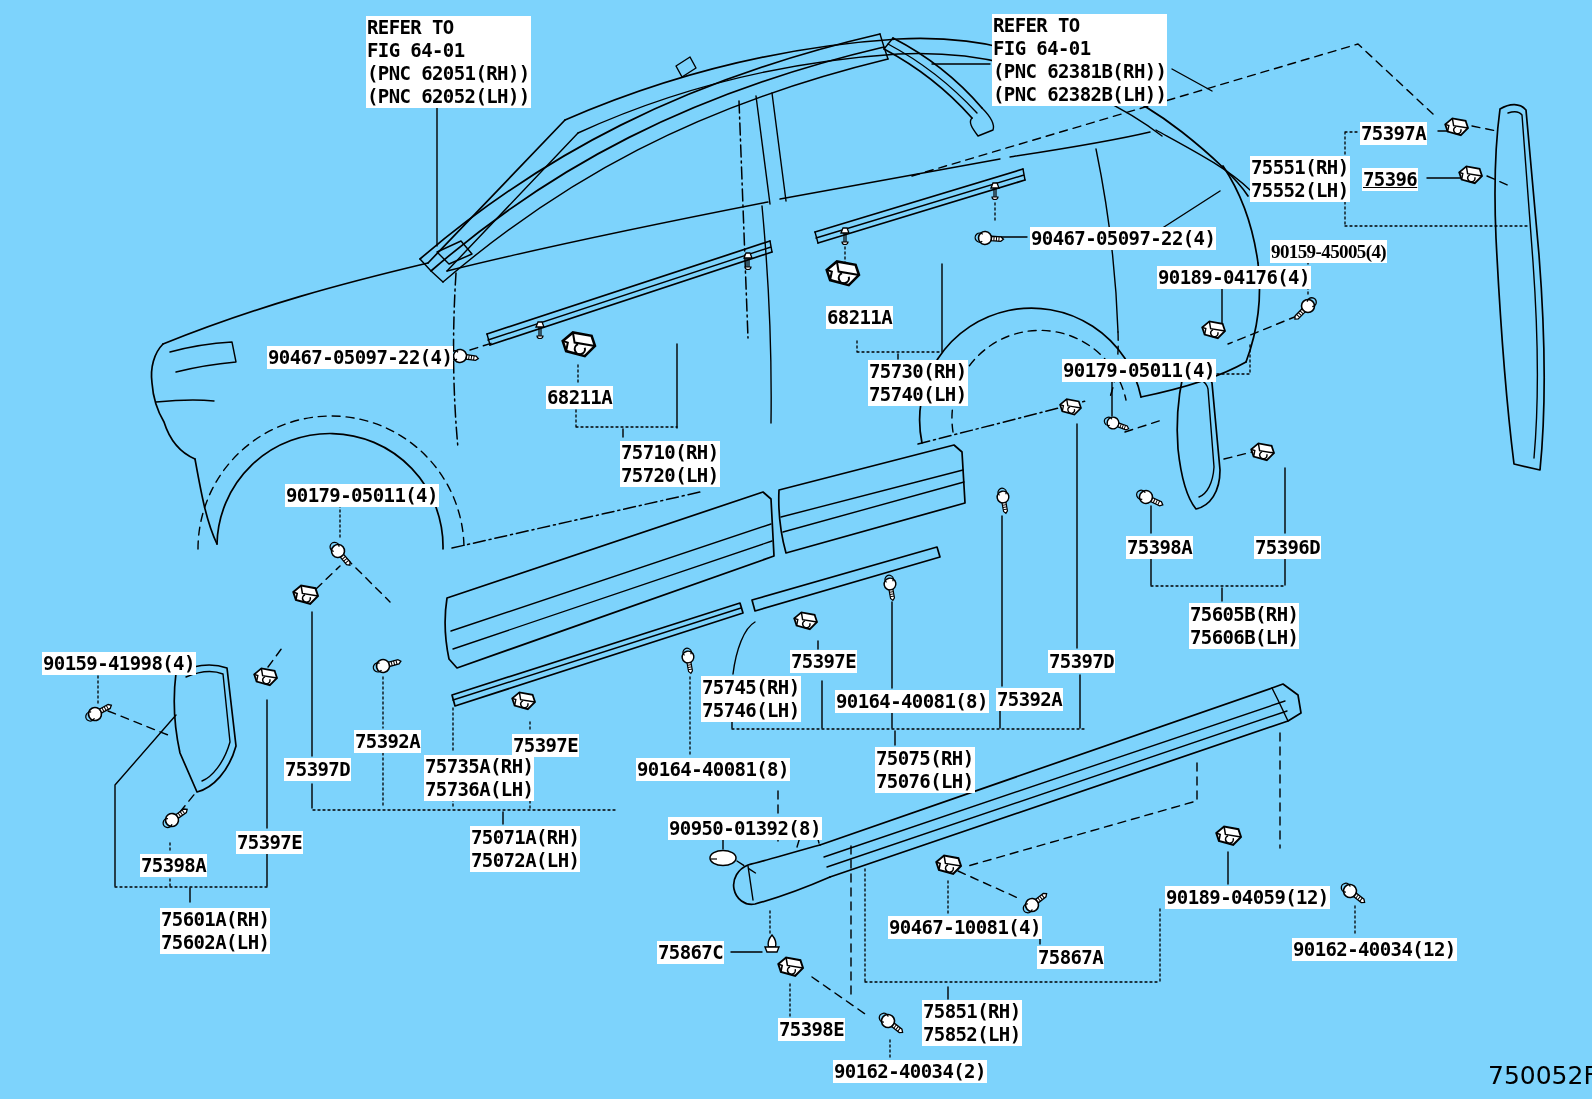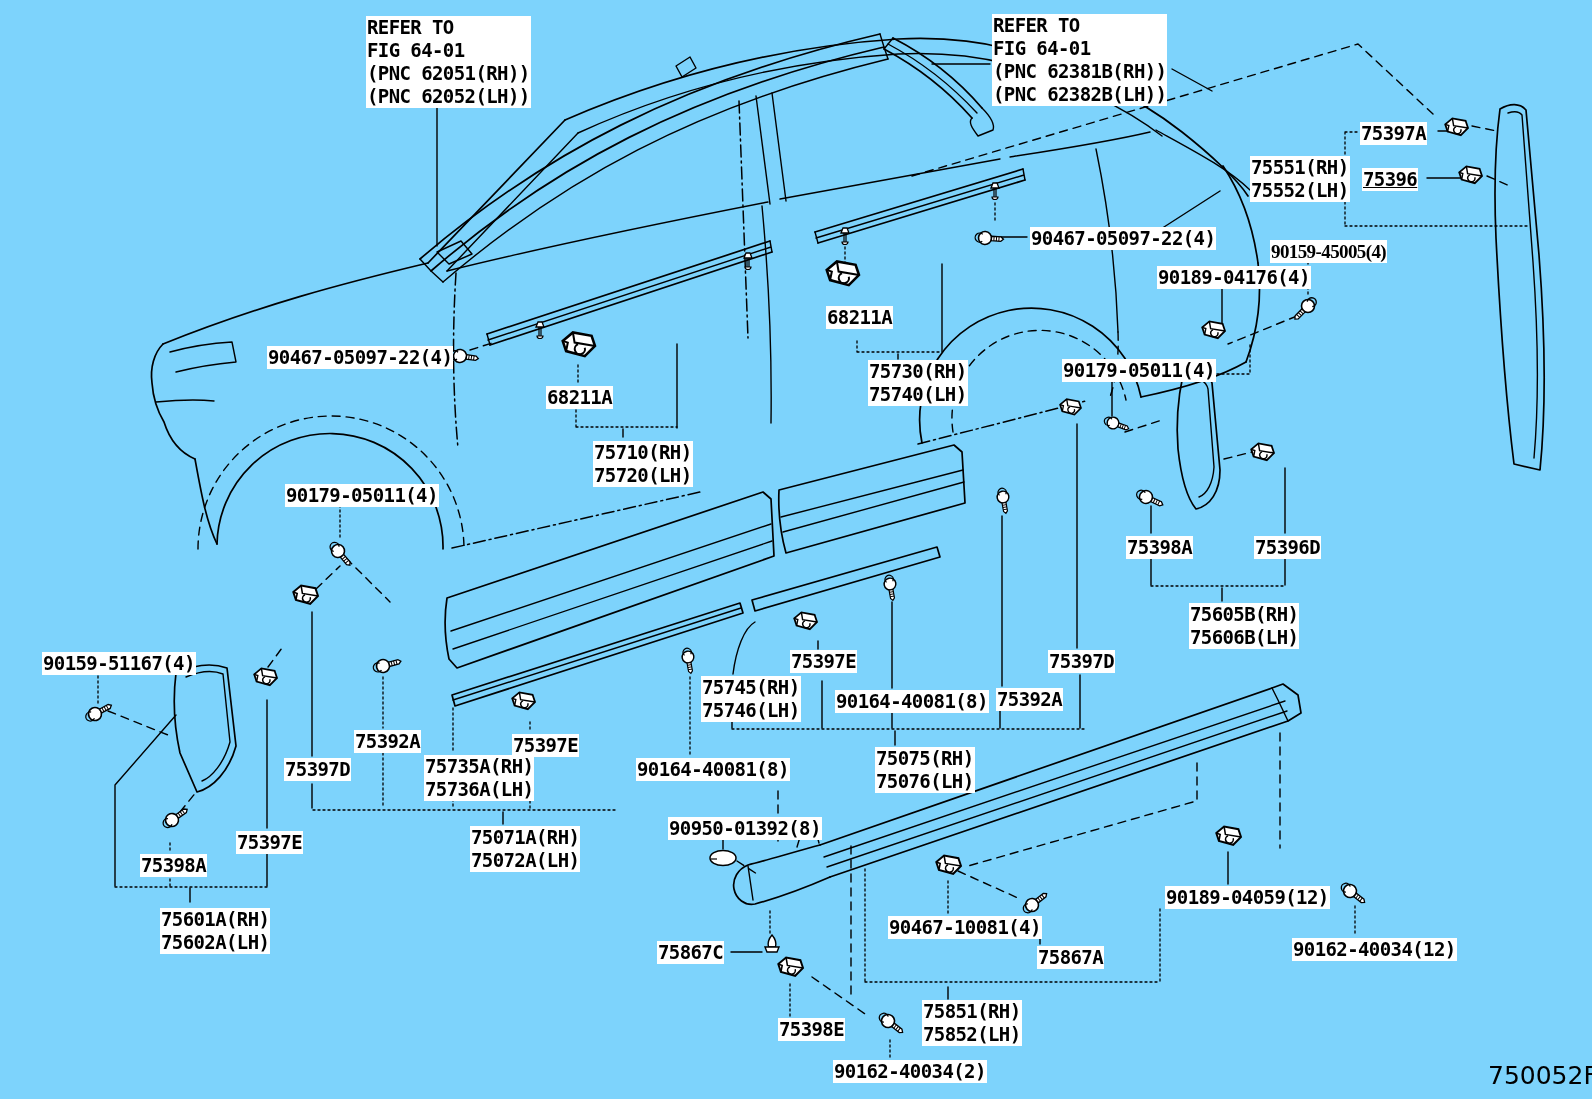--- a/index.html
+++ b/index.html
@@ -237,28 +237,28 @@
 75552(LH)</div>
       <div class="part-label" style="left: 1030px; top: 227px;">90467-05097-22(4)</div>
       <div class="part-label" style="left: 1270px; top: 240px; font-family: Liberation Serif, serif;">90159-45005(4)</div>
       <div class="part-label" style="left: 1157px; top: 266px;">90189-04176(4)</div>
       <div class="part-label" style="left: 826px; top: 306px;">68211A</div>
       <div class="part-label" style="left: 868px; top: 360px;">75730(RH)
 75740(LH)</div>
       <div class="part-label" style="left: 1062px; top: 359px;">90179-05011(4)</div>
       <div class="part-label" style="left: 267px; top: 346px;">90467-05097-22(4)</div>
       <div class="part-label" style="left: 546px; top: 386px;">68211A</div>
-      <div class="part-label" style="left: 593px; top: 441px;">75710(RH)
+      <div class="part-label" style="left: 620px; top: 441px;">75710(RH)
 75720(LH)</div>
       <div class="part-label" style="left: 285px; top: 484px;">90179-05011(4)</div>
       <div class="part-label" style="left: 1126px; top: 536px;">75398A</div>
       <div class="part-label" style="left: 1254px; top: 536px;">75396D</div>
       <div class="part-label" style="left: 1189px; top: 603px;">75605B(RH)
 75606B(LH)</div>
-      <div class="part-label" style="left: 42px; top: 652px;">90159-51167(4)</div>
+      <div class="part-label" style="left: 42px; top: 652px;">90159-41998(4)</div>
       <div class="part-label" style="left: 1048px; top: 650px;">75397D</div>
       <div class="part-label" style="left: 996px; top: 688px;">75392A</div>
       <div class="part-label" style="left: 790px; top: 650px;">75397E</div>
       <div class="part-label" style="left: 701px; top: 676px;">75745(RH)
 75746(LH)</div>
       <div class="part-label" style="left: 835px; top: 690px;">90164-40081(8)</div>
       <div class="part-label" style="left: 875px; top: 747px;">75075(RH)
 75076(LH)</div>
       <div class="part-label" style="left: 354px; top: 730px;">75392A</div>
       <div class="part-label" style="left: 284px; top: 758px;">75397D</div>

